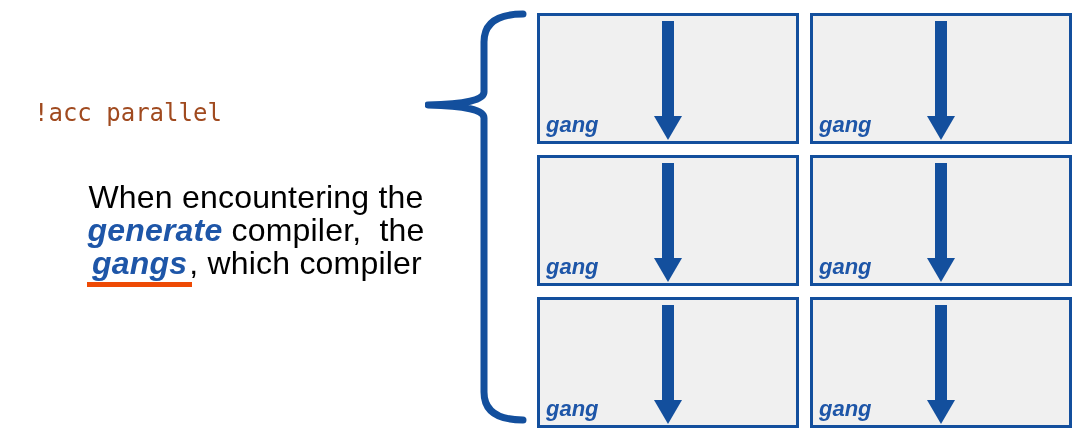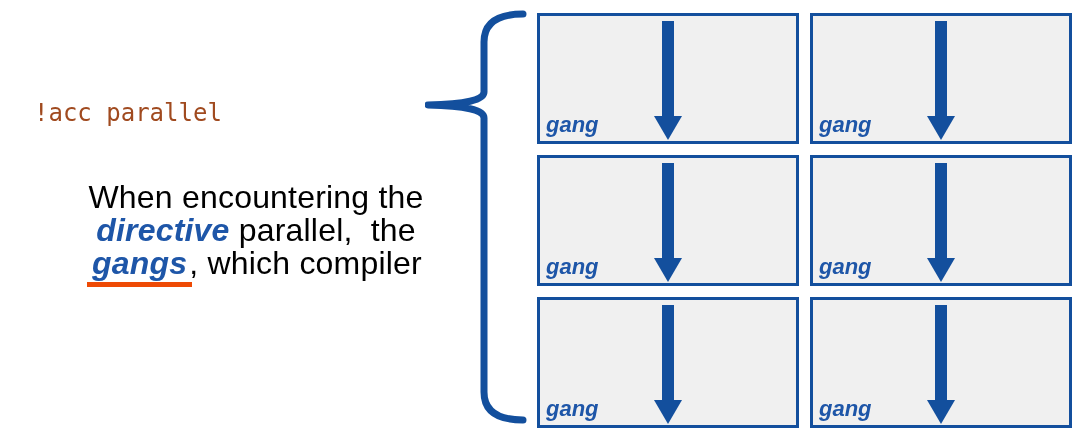--- a/index.html
+++ b/index.html
@@ -81,21 +81,21 @@
 </style>
 </head>
 <body>
 
 <div class="canvas">
 
   <div class="code">!acc parallel</div>
 
   <div class="para">
     <div class="para-line"><span>When encountering the</span></div>
-    <div class="para-line"><span class="kw">directive</span><span> parallel,  the</span></div>
+    <div class="para-line"><span class="kw">generate</span><span> compiler,  the</span></div>
     <div class="para-line"><span class="kw kw-u">gangs</span><span>, which compiler</span></div>
   </div>
 
   <svg class="brace" width="105" height="418" viewBox="0 0 105 418" aria-hidden="true">
     <path class="brace-path" d="M 98 6 Q 59 6 59 34 L 59 84 Q 59 96 3 97 Q 59 98 59 110 L 59 384 Q 59 412 98 412"></path>
   </svg>
 
   <div class="grid">
 
     <div class="gang-box">

